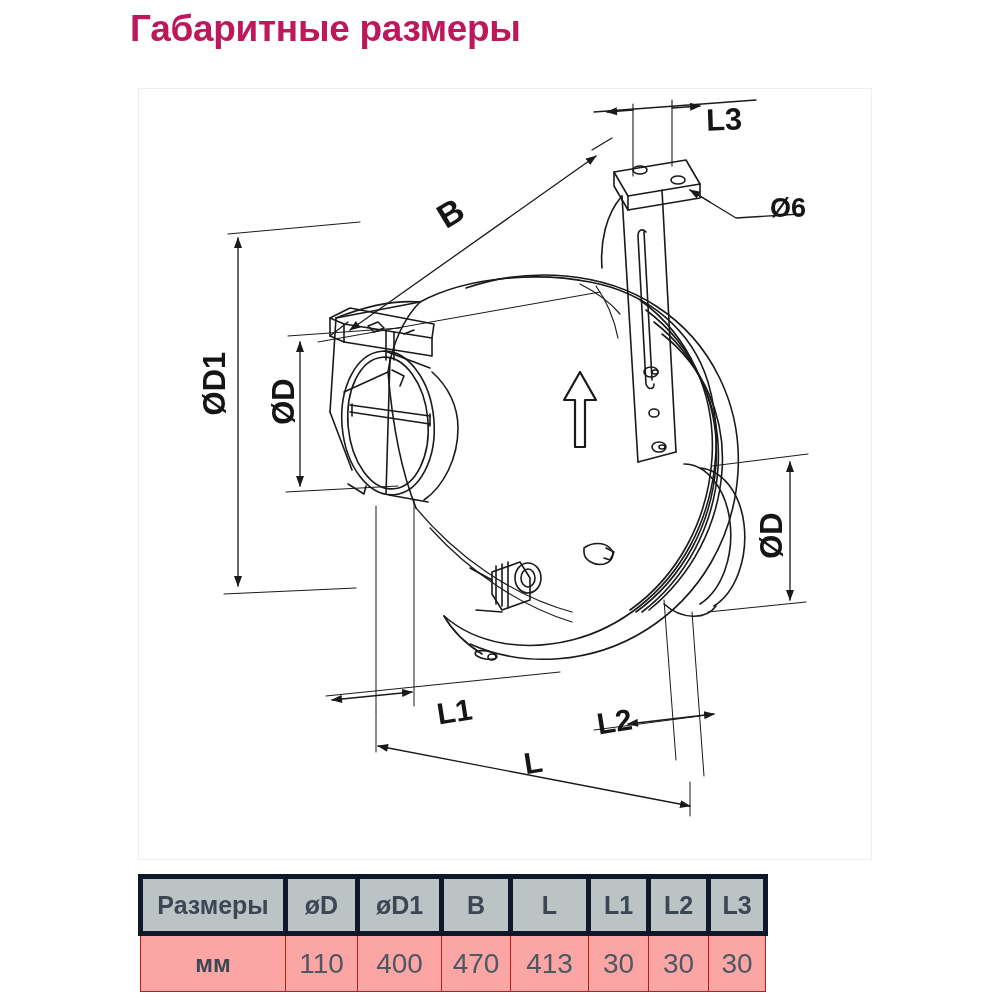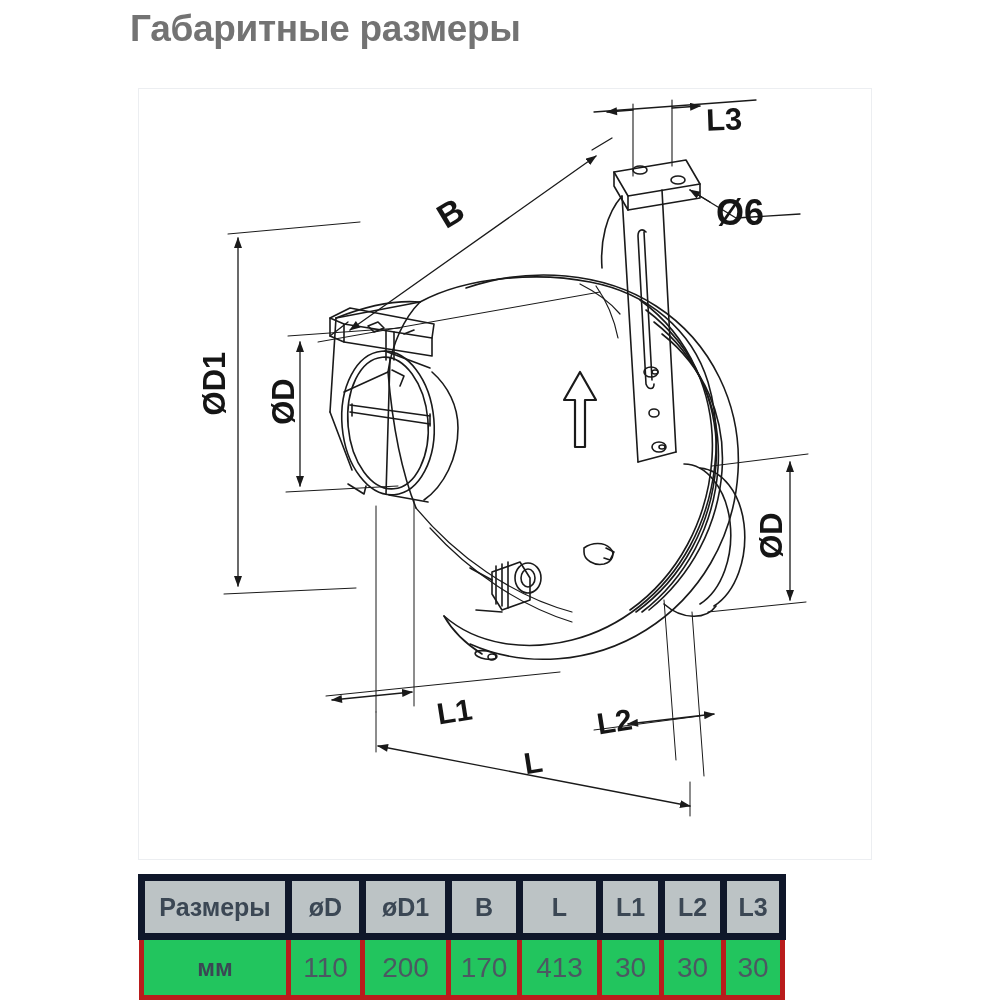--- a/index.html
+++ b/index.html
@@ -15,21 +15,21 @@
     overflow: hidden;
   }
 
   
   #page-title {
     position: absolute;
     left: 130px;
     top: 6px;
     font-size: 37px;
     font-weight: bold;
-    color: #737373;
+    color: #be185d;
     letter-spacing: -0.3px;
     line-height: 46px;
     white-space: nowrap;
   }
 
   
   #drawing-frame {
     position: absolute;
     left: 138px;
     top: 88px;
@@ -53,57 +53,57 @@
   .dim-label {
     position: absolute;
     font-family: "Liberation Sans", sans-serif;
     font-weight: bold;
     color: #151515;
     white-space: nowrap;
     line-height: 1;
   }
 
   #label-L3   { left: 706px; top: 104px;  font-size: 31px; transform: rotate(-2deg); }
-  #label-D6   { left: 716px; top: 195px;  font-size: 36px; }
+  #label-D6   { left: 770px; top: 195px;  font-size: 27px; }
   #label-B    { left: 438px; top: 196px;  font-size: 34px; transform: rotate(-31deg); }
   #label-D1   { left: 183px; top: 368px;  font-size: 31px; transform: rotate(-90deg); transform-origin: 50% 50%; }
   #label-D-left { left: 260px; top: 386px; font-size: 31px; transform: rotate(-90deg); transform-origin: 50% 50%; }
   #label-D-right{ left: 748px; top: 520px; font-size: 31px; transform: rotate(-90deg); transform-origin: 50% 50%; }
   #label-L1   { left: 437px; top: 697px;  font-size: 30px; transform: rotate(-9deg); }
   #label-L2   { left: 597px; top: 707px;  font-size: 30px; transform: rotate(-9deg); }
   #label-L    { left: 524px; top: 748px;  font-size: 30px; transform: rotate(-9deg); }
 
   
   #spec-table {
     position: absolute;
     left: 138px;
     top: 874px;
     border-collapse: collapse;
     font-family: "Liberation Sans", sans-serif;
   }
   #spec-table td, #spec-table th {
-    border: 7px solid #0f172a;
+    border: 5px solid #0f172a;
     text-align: center;
     vertical-align: middle;
     padding: 0;
   }
   #spec-table thead th {
     background: #bcc3c5;
     color: #3b4754;
     font-size: 25px;
     font-weight: bold;
     height: 52px;
   }
   #spec-table tbody td {
-    background: #22c55e;
+    background: #fca5a5;
     color: #4c5862;
     font-size: 28px;
     font-weight: normal;
     height: 55px;
-    border: 5px solid #b91c1c;
+    border: 1px solid #b91c1c;
   }
   #spec-table tbody td.rowhead {
     font-size: 24px;
     font-weight: bold;
     color: #3b4754;
   }
   .c-name  { width: 140px; }
   .c-d     { width: 67px; }
   .c-d1    { width: 79px; }
   .c-b     { width: 64px; }
@@ -336,21 +336,21 @@
       <th class="c-l">L</th>
       <th class="c-l1">L1</th>
       <th class="c-l2">L2</th>
       <th class="c-l3">L3</th>
     </tr>
   </thead>
   <tbody>
     <tr>
       <td class="rowhead">мм</td>
       <td>110</td>
-      <td>200</td>
-      <td>170</td>
+      <td>400</td>
+      <td>470</td>
       <td>413</td>
       <td>30</td>
       <td>30</td>
       <td>30</td>
     </tr>
   </tbody>
 </table>
 
 </body></html>

